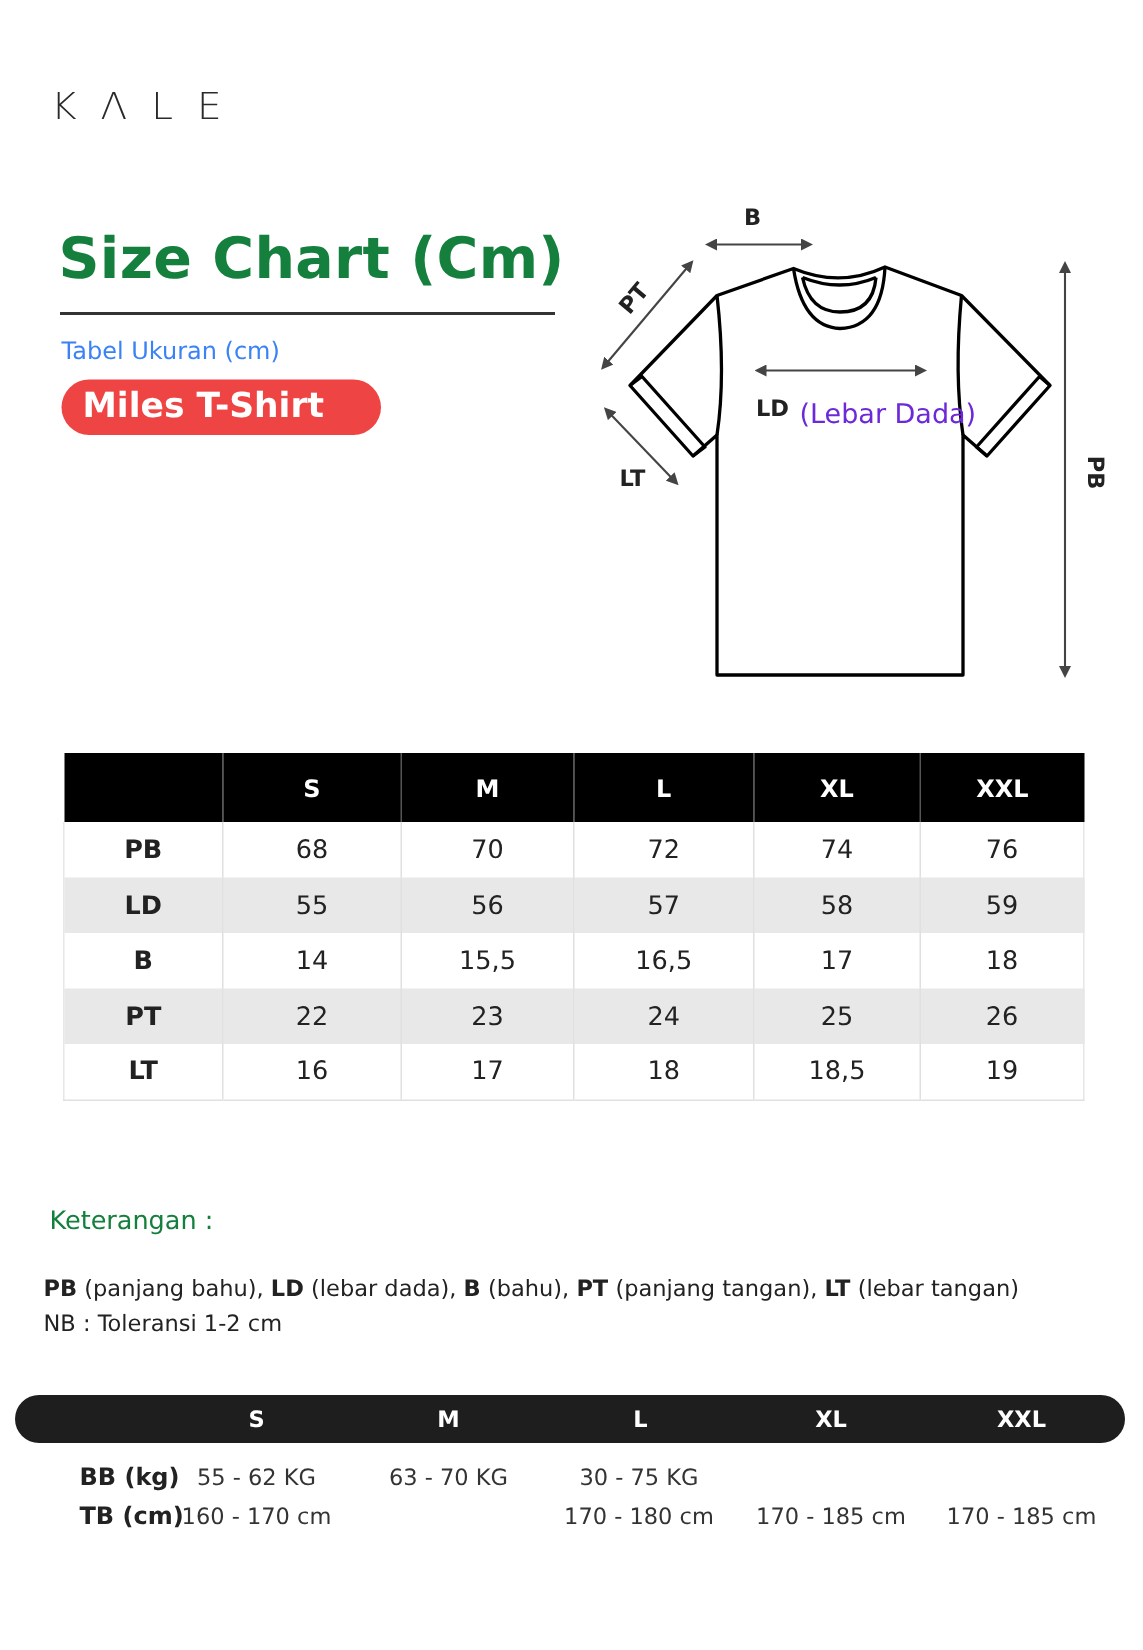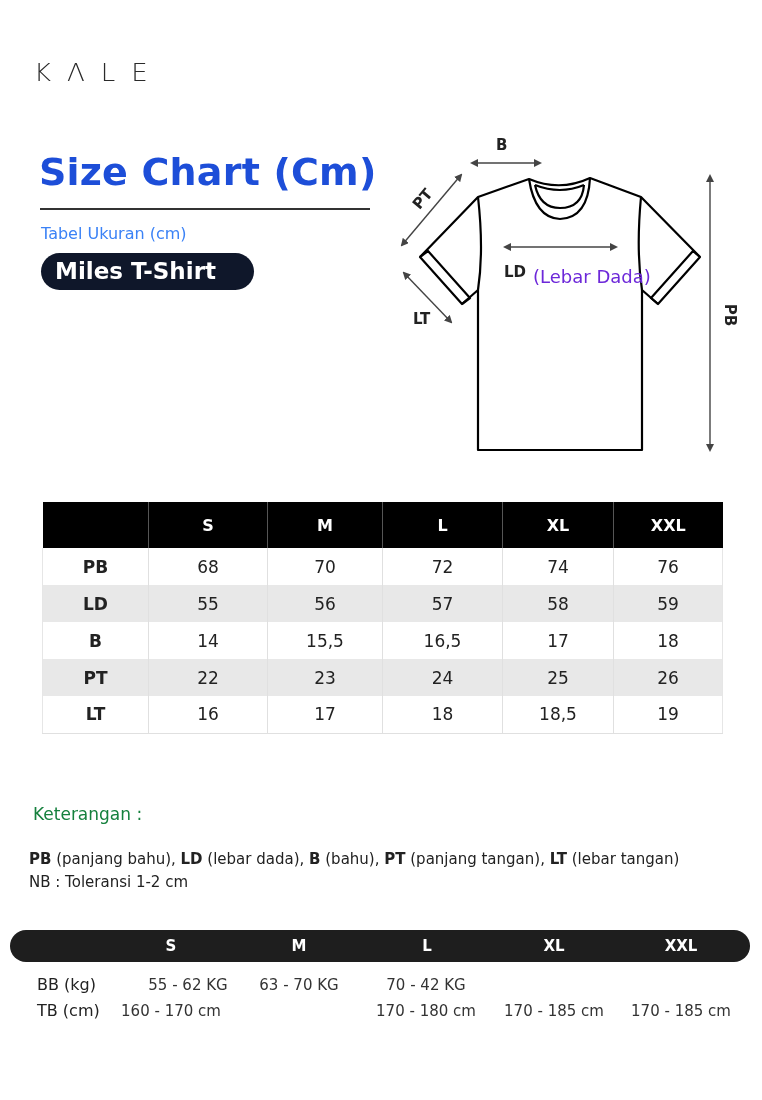--- a/index.html
+++ b/index.html
@@ -10,32 +10,32 @@
       position: absolute; left: 34px; top: 57px;
       font-family: "DejaVu Sans", sans-serif; font-weight: 300;
       font-size: 26px; letter-spacing: 16px; color: #2a2a2a;
       transform: scaleY(0.95);
     }
     .logo .ltr { display: inline-block; }
 
     .title {
       position: absolute; left: 39px; top: 150px;
       font-family: "DejaVu Sans", sans-serif; font-weight: 700;
-      font-size: 38px; color: #1d4ed8; letter-spacing: 0.2px;
+      font-size: 38px; color: #15803d; letter-spacing: 0.2px;
     }
     .title-rule {
       position: absolute; left: 40px; top: 208px; width: 330px; height: 1.5px; background: #333;
     }
     .subtitle {
       position: absolute; left: 41px; top: 224px;
       font-size: 16px; color: #3b82f6; font-family: "DejaVu Sans", sans-serif;
     }
     .product-pill {
       position: absolute; left: 41px; top: 253px; width: 213px; height: 37px;
-      background: #0f172a; border-radius: 19px;
+      background: #ef4444; border-radius: 19px;
       color: #fff; font-weight: 700; font-size: 23px;
       line-height: 37px; padding-left: 14px;
       font-family: "DejaVu Sans", sans-serif;
     }
 
     .diagram { position: absolute; left: 390px; top: 120px; width: 372px; height: 340px; }
     .diagram svg { position: absolute; left: 0; top: 0; }
     .dlabel { position: absolute; font-weight: 700; font-size: 15px; color: #222; font-family: "DejaVu Sans", sans-serif; }
     .dlabel.small { font-weight: 400; font-size: 18px; color: #6d28d9; }
 
@@ -65,21 +65,21 @@
     .notes-nb { position: absolute; left: 29px; top: 873px; font-size: 15px; color: #222; }
 
     
     .fit-header {
       position: absolute; left: 10px; top: 930px; width: 740px; height: 32px;
       background: #1e1e1e; border-radius: 16px;
     }
     .fit-col { position: absolute; text-align: center; width: 120px; margin-left: -60px; }
     .fit-header .fit-col { top: 0; line-height: 32px; color: #fff; font-weight: 700; font-size: 15px; }
     .fit-row { position: absolute; left: 0; width: 762px; height: 24px; }
-    .fit-row .label { position: absolute; left: 37px; font-weight: 400; font-size: 16px; color: #222; line-height: 24px; }
+    .fit-row .label { position: absolute; left: 53px; font-weight: 700; font-size: 16px; color: #222; line-height: 24px; }
     .fit-row .fit-col { font-size: 15px; color: #333; line-height: 24px; width: 140px; margin-left: -70px; }
   </style>
 </head>
 <body>
 
 <div class="logo">
   <span class="ltr">K</span><span class="ltr">Λ</span><span class="ltr">L</span><span class="ltr">E</span>
 </div>
 
 <div class="title">Size Chart (Cm)</div>
@@ -201,23 +201,23 @@
 <div class="fit-header">
   <div class="fit-col" style="left:161px;">S</div>
   <div class="fit-col" style="left:289px;">M</div>
   <div class="fit-col" style="left:417px;">L</div>
   <div class="fit-col" style="left:544px;">XL</div>
   <div class="fit-col" style="left:671px;">XXL</div>
 </div>
 
 <div class="fit-row" style="top:973px;">
   <div class="label">BB (kg)</div>
-  <div class="fit-col" style="left:188px;">55 - 62 KG</div>
+  <div class="fit-col" style="left:171px;">55 - 62 KG</div>
   <div class="fit-col" style="left:299px;">63 - 70 KG</div>
-  <div class="fit-col" style="left:426px;">70 - 42 KG</div>
+  <div class="fit-col" style="left:426px;">30 - 75 KG</div>
 </div>
 
 <div class="fit-row" style="top:999px;padding-left:24px;">
   <div class="label">TB (cm)</div>
   <div class="fit-col" style="left:171px;">160 - 170 cm</div>
   <div class="fit-col" style="left:426px;">170 - 180 cm</div>
   <div class="fit-col" style="left:554px;">170 - 185 cm</div>
   <div class="fit-col" style="left:681px;">170 - 185 cm</div>
 </div>
 

